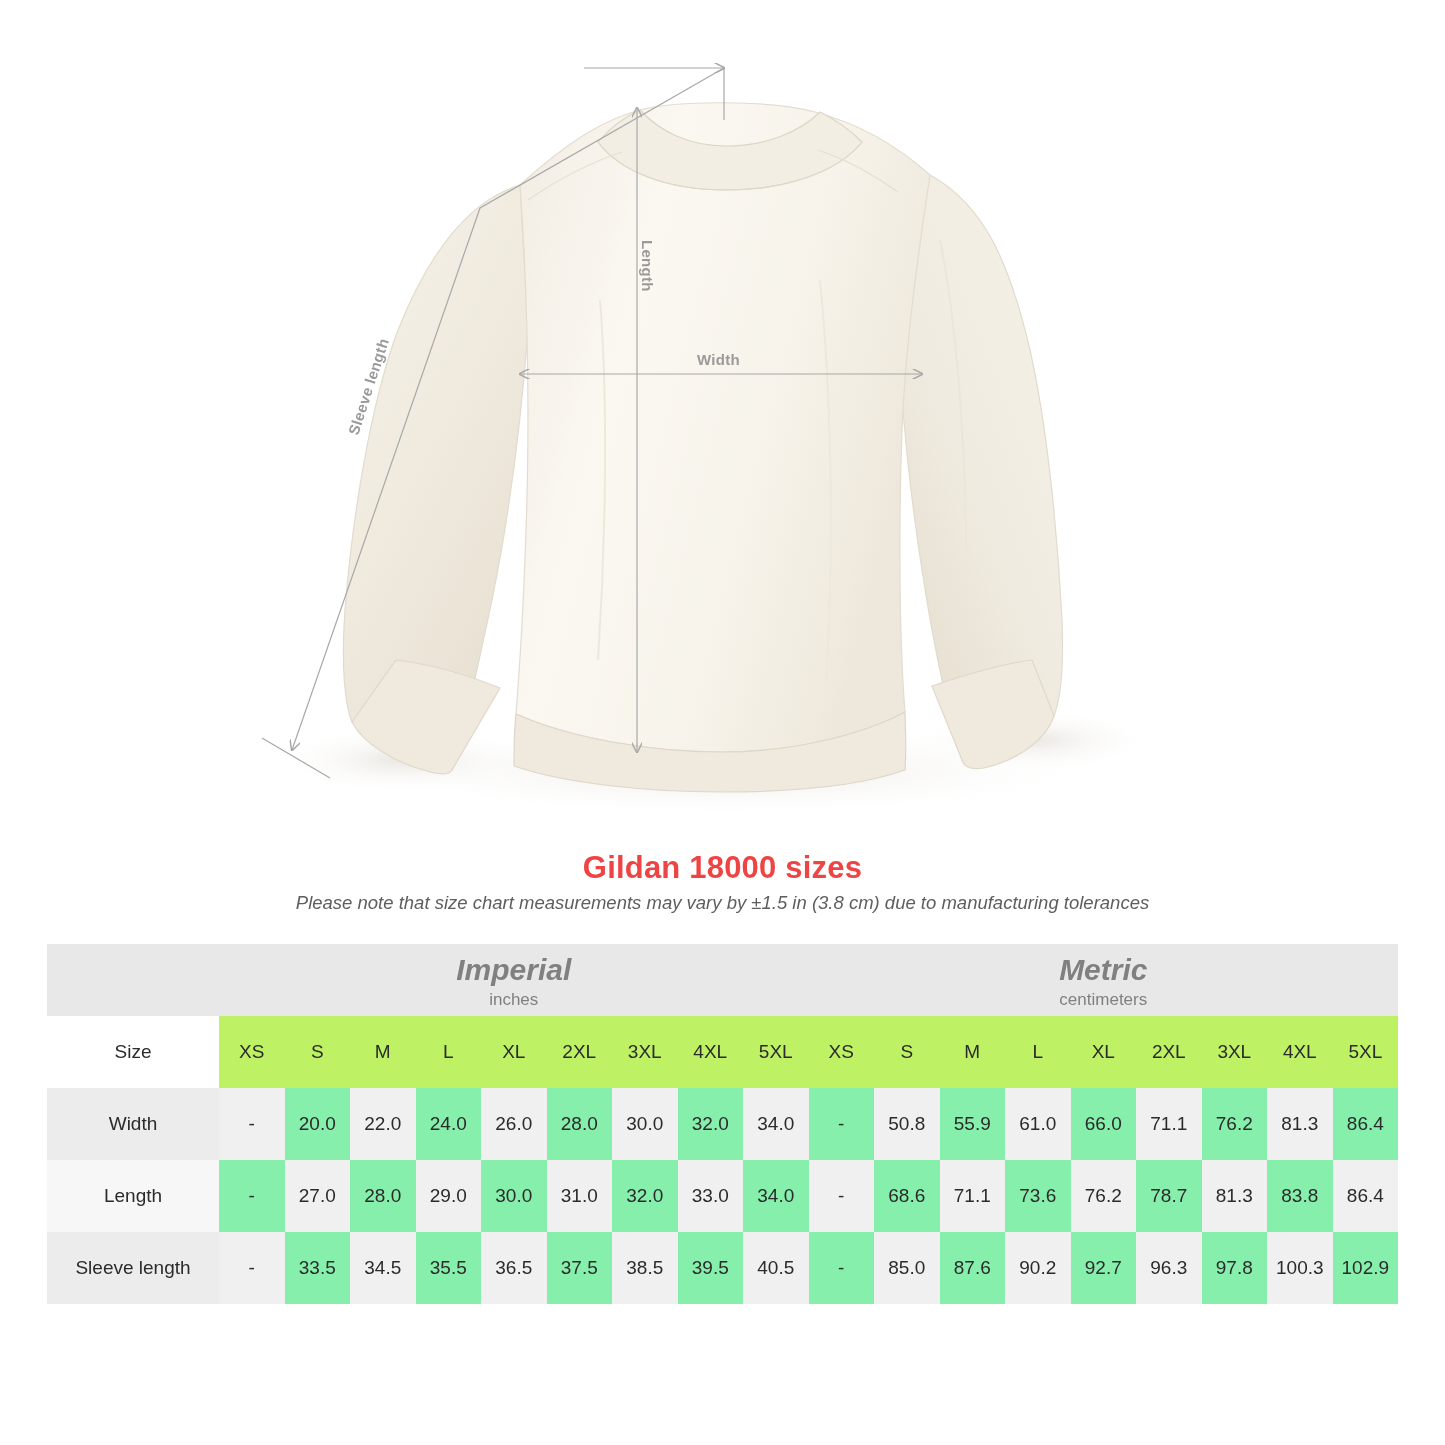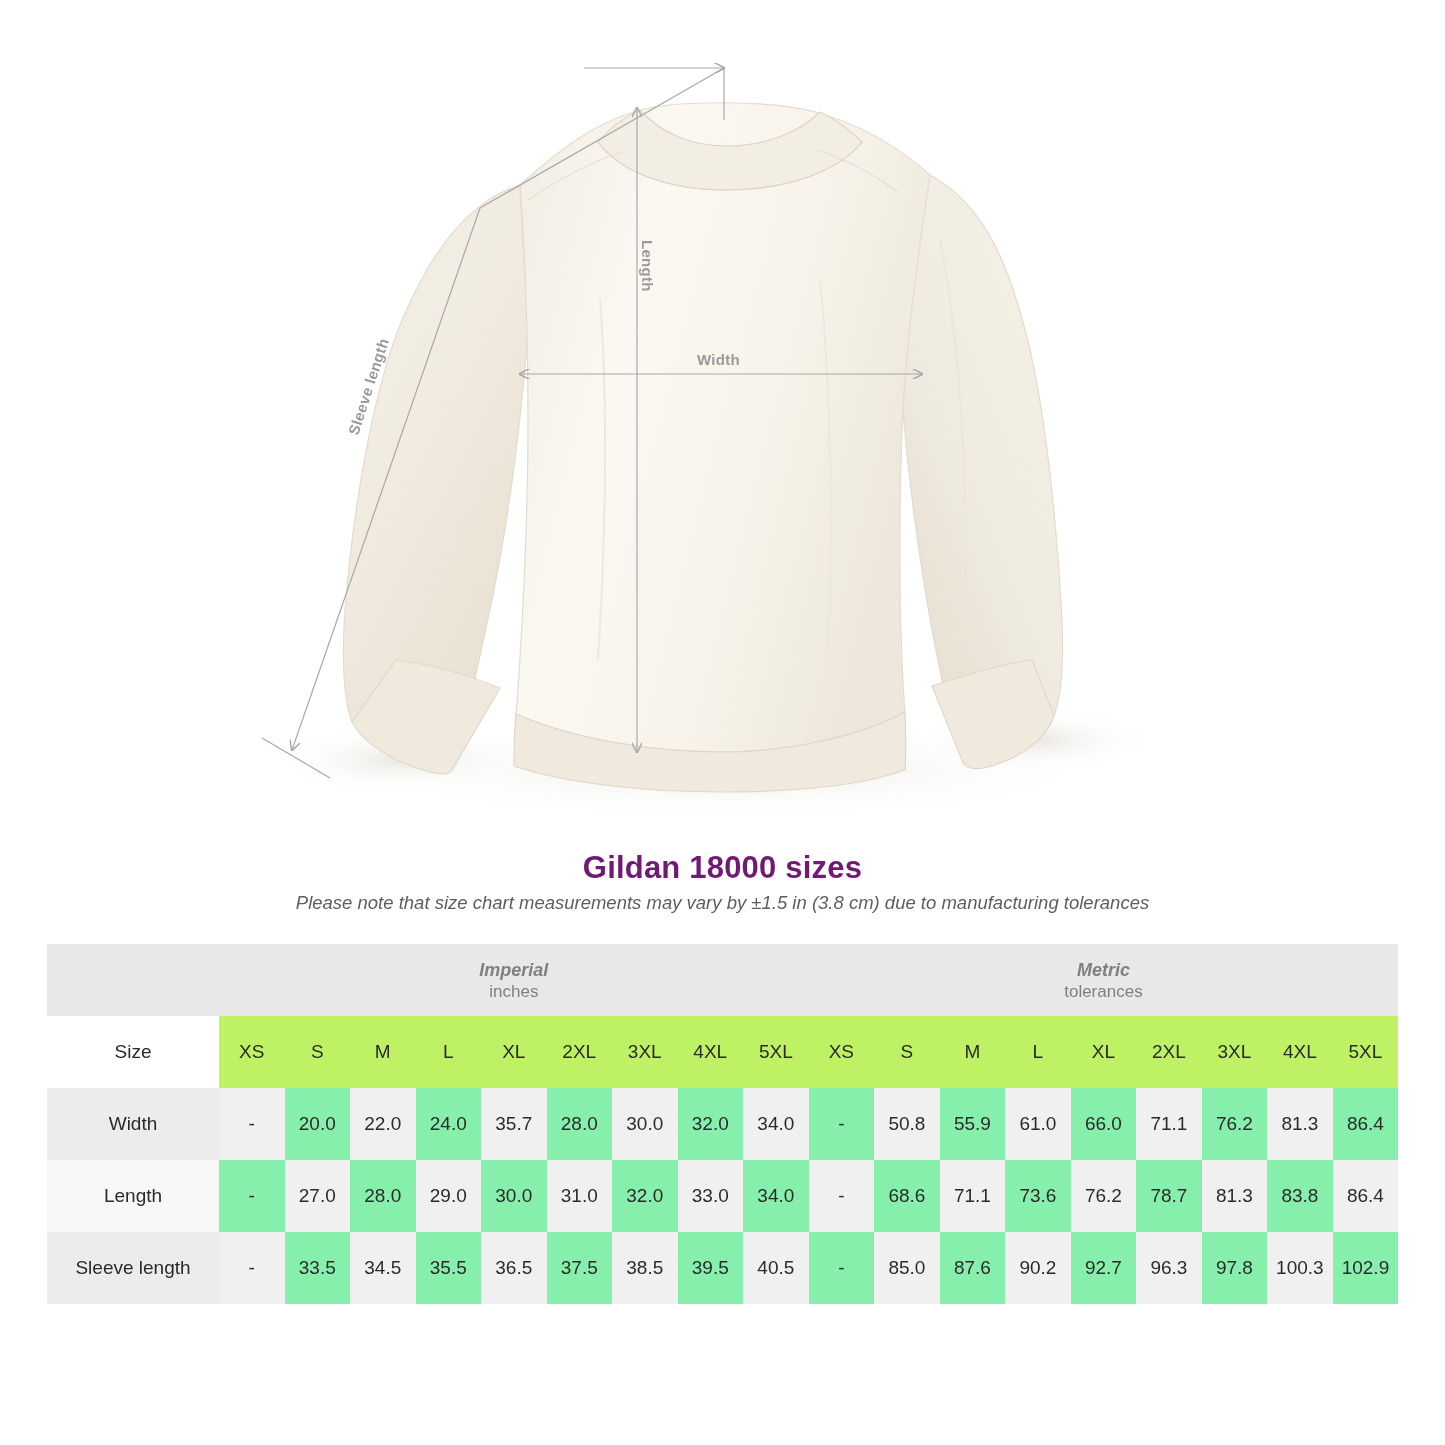--- a/index.html
+++ b/index.html
@@ -49,21 +49,21 @@
   }
 
   
   .title-block {
     text-align: center;
     margin-top: 10px;
   }
   .chart-title {
     font-size: 31px;
     font-weight: bold;
-    color: #701a75;
+    color: #ef4444;
     letter-spacing: 0.2px;
   }
   .chart-note {
     margin-top: 6px;
     font-size: 18.5px;
     font-style: italic;
     color: #5e5e5e;
   }
 
   
@@ -84,21 +84,21 @@
     font-weight: normal;
     padding: 0;
     height: 72px;
     vertical-align: middle;
   }
   .unit-header td {
     background: #e8e8e8;
     height: 113px;
   }
   .unit-main {
-    font-size: 18px;
+    font-size: 30px;
     font-style: italic;
     font-weight: bold;
     color: #808080;
     line-height: 1.35;
   }
   .unit-sub {
     font-size: 17px;
     color: #808080;
   }
   .row-head {
@@ -245,21 +245,21 @@
 
       <tbody>
           <tr class="unit-header">
         <td></td>
         <td colspan="9">
           <div class="unit-main">Imperial</div>
           <div class="unit-sub">inches</div>
         </td>
         <td colspan="9">
           <div class="unit-main">Metric</div>
-          <div class="unit-sub">tolerances</div>
+          <div class="unit-sub">centimeters</div>
         </td>
       </tr>
 
       <tr class="hdr-row">
         <td class="col-label row-head">Size</td>
         <td class="hdr-cell shade-b">XS</td>
         <td class="hdr-cell">S</td>
         <td class="hdr-cell shade-b">M</td>
         <td class="hdr-cell">L</td>
         <td class="hdr-cell shade-b">XL</td>
@@ -277,21 +277,21 @@
         <td class="hdr-cell shade-b">4XL</td>
         <td class="hdr-cell">5XL</td>
       </tr>
 
       <tr>
         <td class="col-label row-head shade-label-a">Width</td>
         <td class="shade-a">-</td>
         <td class="shade-b">20.0</td>
         <td class="shade-a">22.0</td>
         <td class="shade-b">24.0</td>
-        <td class="shade-a">35.7</td>
+        <td class="shade-a">26.0</td>
         <td class="shade-b">28.0</td>
         <td class="shade-a">30.0</td>
         <td class="shade-b">32.0</td>
         <td class="shade-a">34.0</td>
         <td class="shade-b">-</td>
         <td class="shade-a">50.8</td>
         <td class="shade-b">55.9</td>
         <td class="shade-a">61.0</td>
         <td class="shade-b">66.0</td>
         <td class="shade-a">71.1</td>

